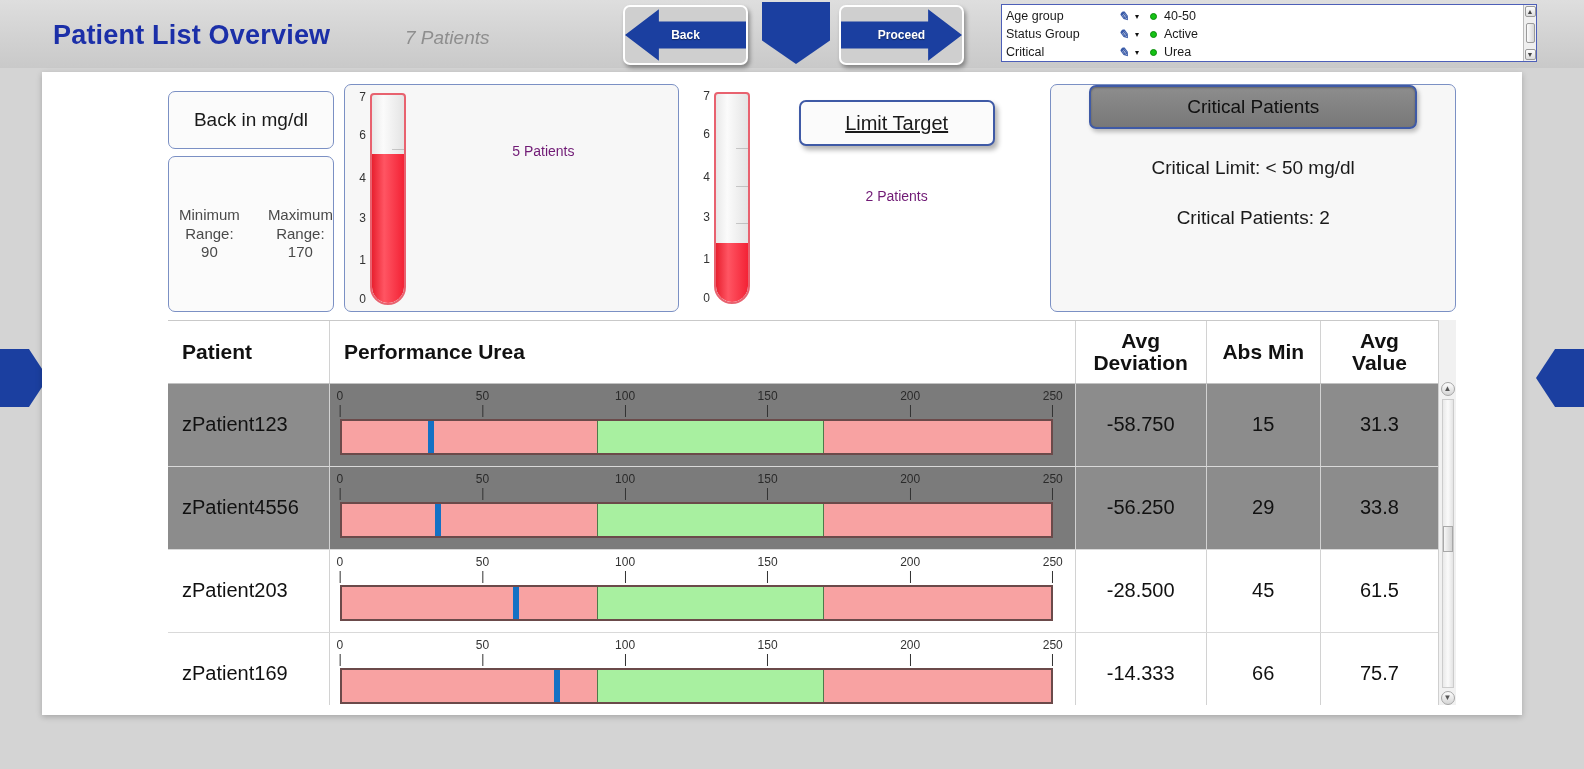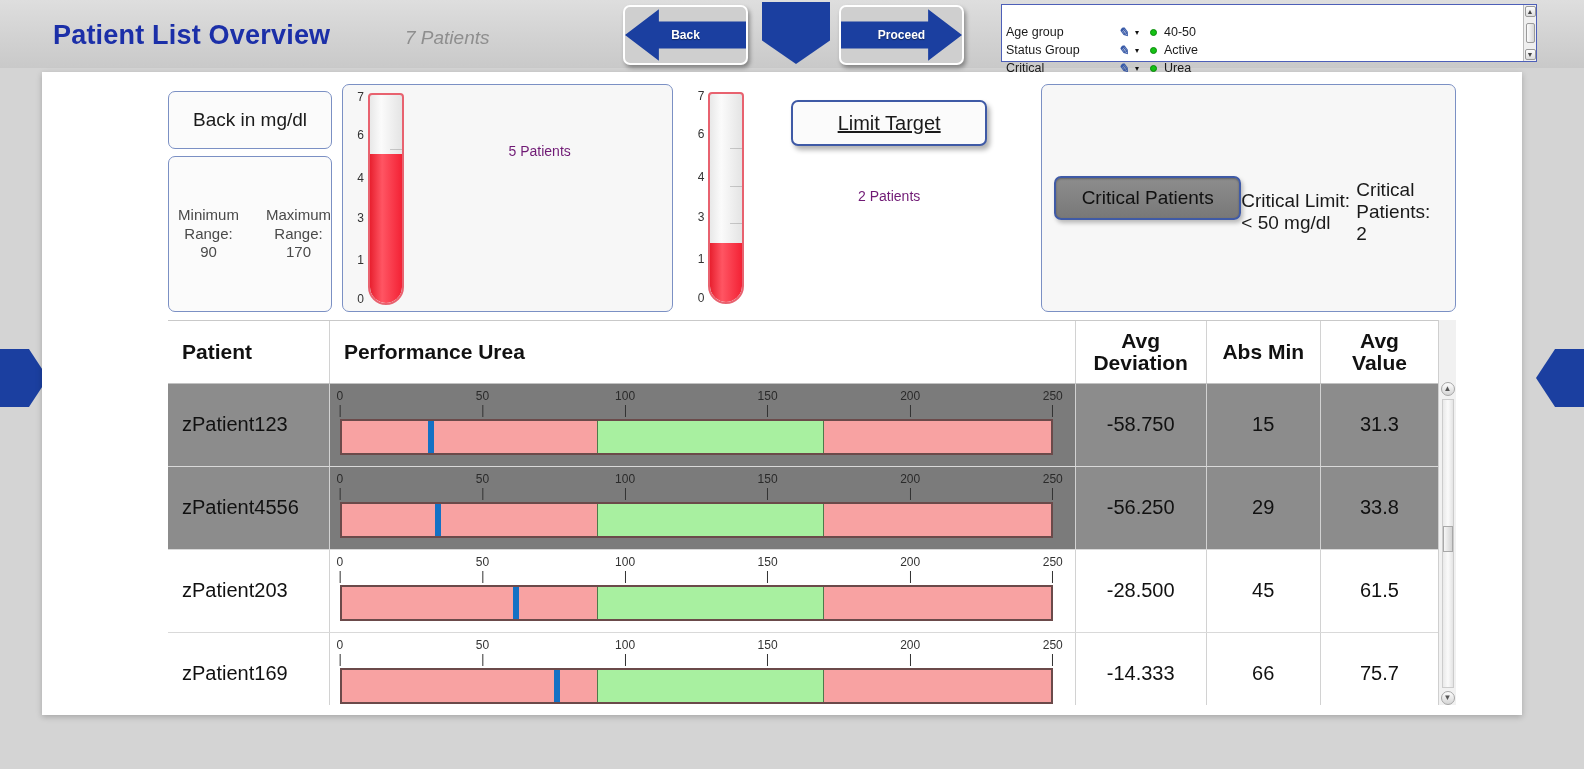--- a/index.html
+++ b/index.html
@@ -89,21 +89,21 @@
 
   
   #filter-panel {
     position: absolute;
     left: 1001px; top: 4px;
     width: 536px; height: 58px;
     background: #ffffff;
     border: 1px solid #4d5fb8;
     display: flex;
   }
-  #filter-rows { flex: 1; padding: 18px 0 0 4px; }
+  #filter-rows { flex: 1; padding: 2px 0 0 4px; }
   .filter-row {
     display: flex;
     align-items: center;
     height: 18px;
     font-size: 12.5px;
     color: #1a1a1a;
     white-space: nowrap;
   }
   .f-label { width: 112px; }
   .f-pencil {
@@ -296,22 +296,23 @@
   }
   .target-count {
     margin-top: 42px;
     font-size: 14px;
     color: #701a75;
   }
 
   
   #critical-box {
     width: 415px;
-    padding: 10px 12px;
-    display: flex;
+    padding: 0 12px;
+    display: flex;
+    flex-direction: column;
     align-items: center;
   }
   #critical-btn {
     width: 328px; height: 44px;
     display: flex; align-items: center; justify-content: center;
     background: linear-gradient(180deg,#8d8d8d,#787878);
     border: 2px solid #3f5aa6;
     border-radius: 7px;
     box-shadow: inset 0 1px 2px rgba(0,0,0,.3), 2px 3px 4px rgba(0,0,0,.25);
     font-size: 19px;

